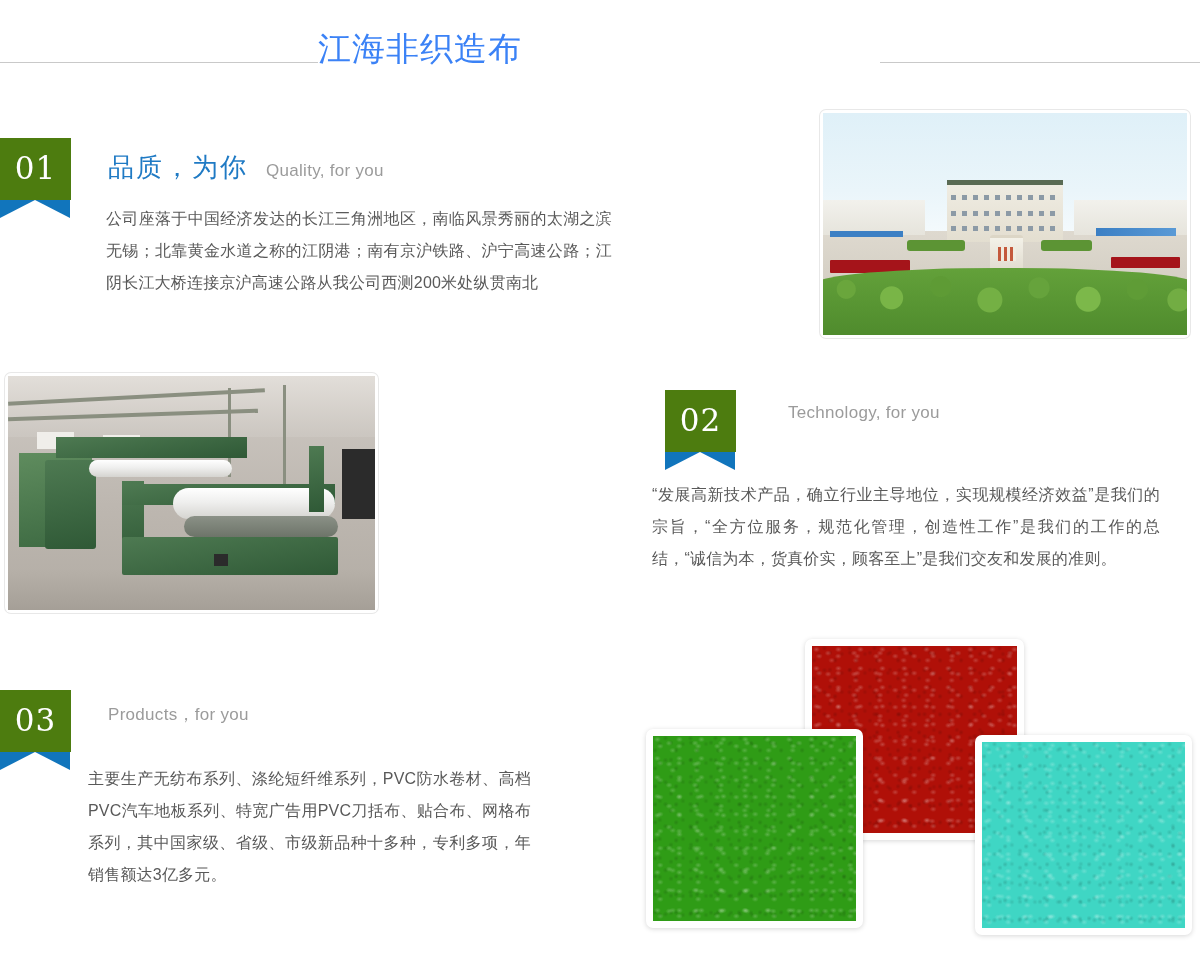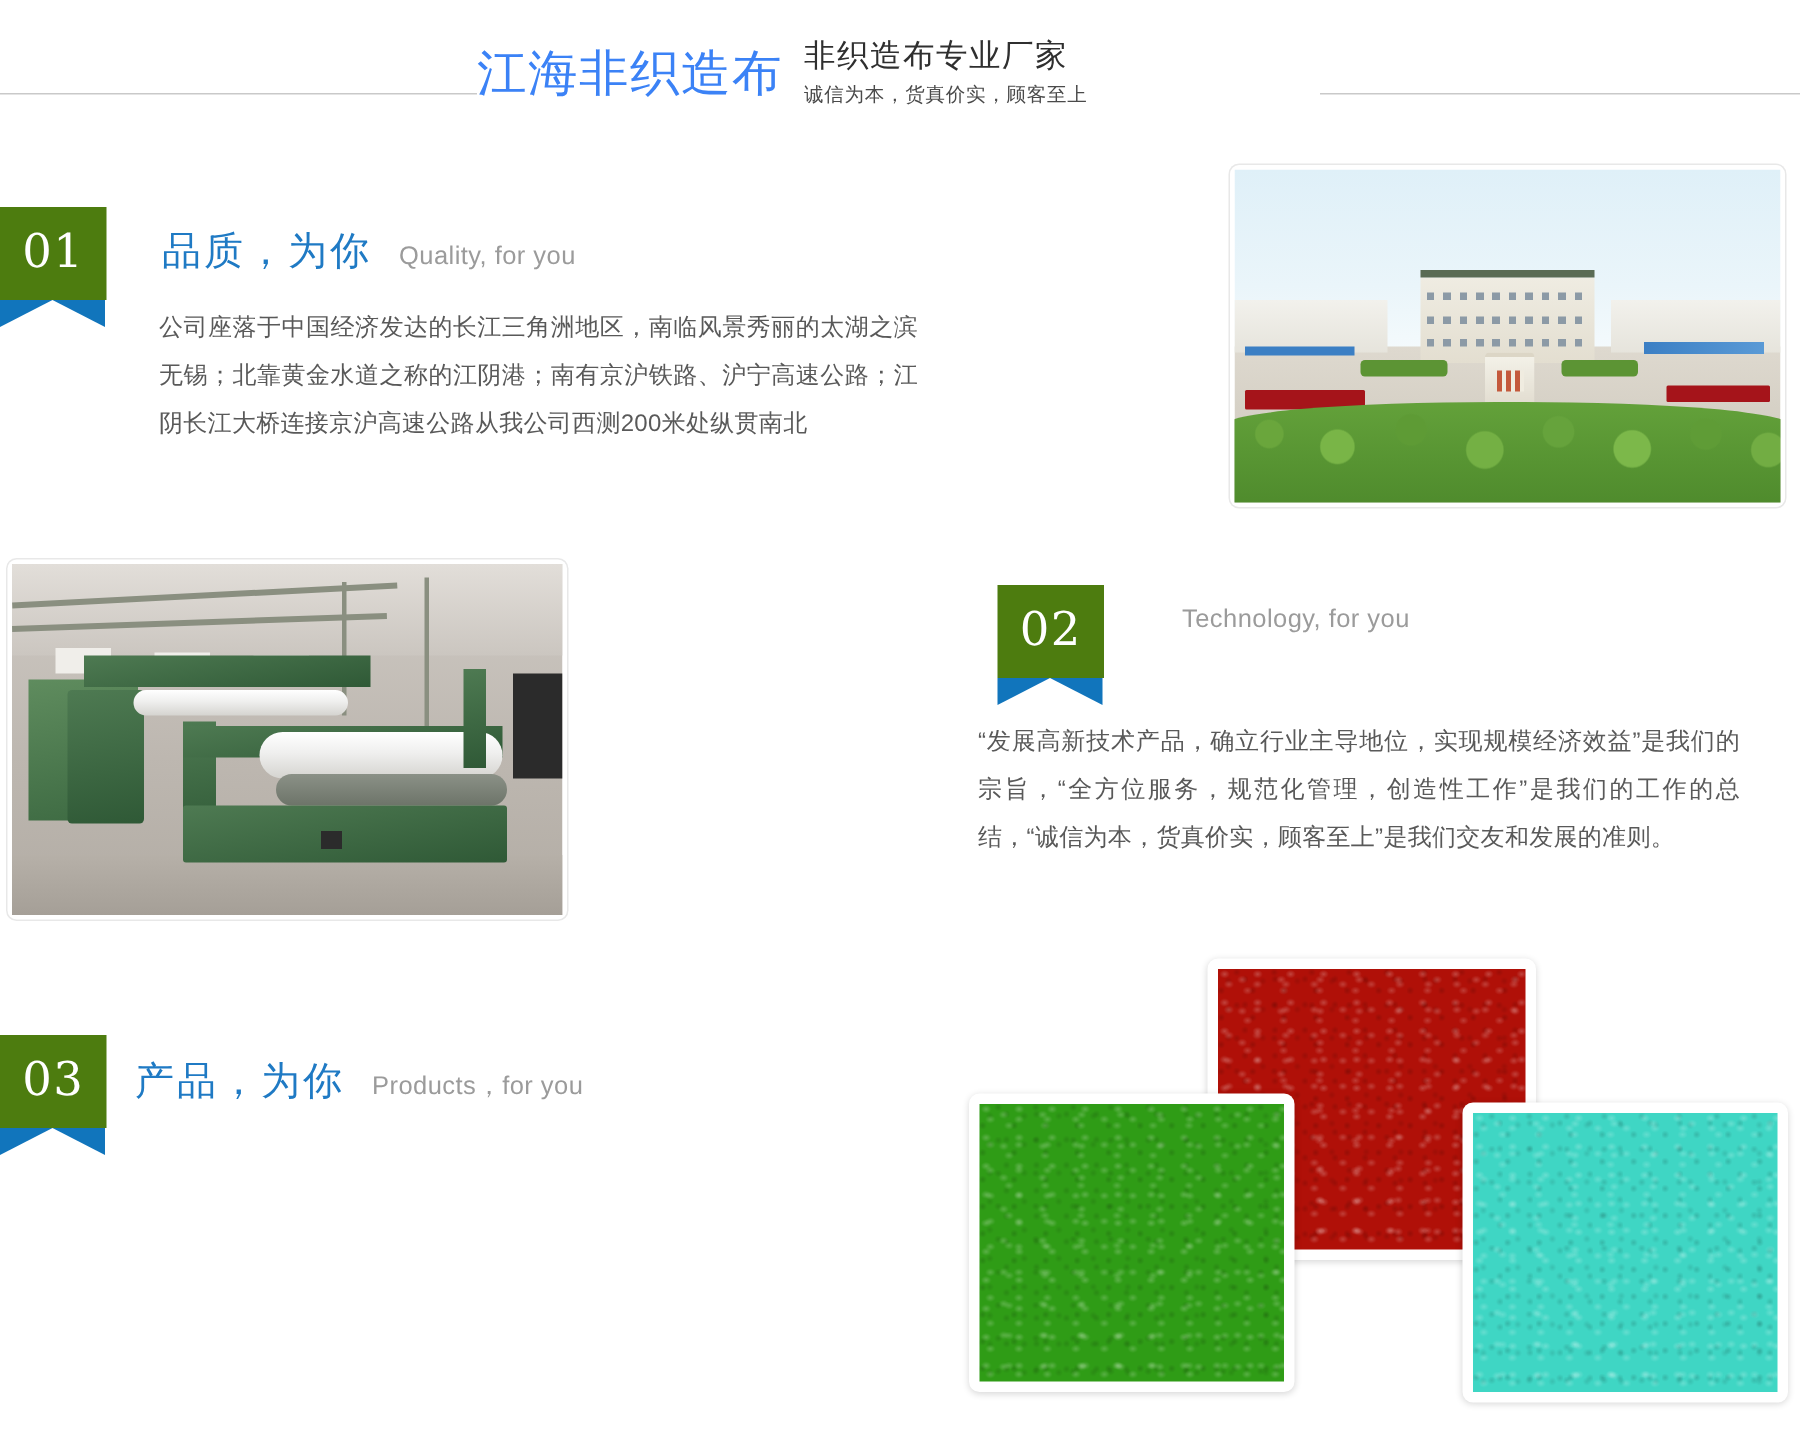--- a/index.html
+++ b/index.html
@@ -162,24 +162,20 @@
 </head>
 <body>
 
 <div class="page">
 
   <div class="header">
     <div class="hdr-rule left"></div>
     <div class="hdr-rule right"></div>
     <div class="hdr-center">
       <div class="brand">江海非织造布</div>
-      <div class="brand-right">
-        <div class="brand-sub1">非织造布专业厂家</div>
-        <div class="brand-sub2">诚信为本，货真价实，顾客至上</div>
-      </div>
     </div>
   </div>
 
   <div class="badge" style="left:0px;top:138px;">01</div>
   <div class="sec-title" style="left:108px;top:150px;">
     <span class="cn">品质，为你</span>
     <span class="en">Quality, for you</span>
   </div>
   <div class="body-copy" style="left:106px;top:203px;width:506px;">公司座落于中国经济发达的长江三角洲地区，南临风景秀丽的太湖之滨无锡；北靠黄金水道之称的江阴港；南有京沪铁路、沪宁高速公路；江阴长江大桥连接京沪高速公路从我公司西测200米处纵贯南北</div>
 
@@ -235,23 +231,23 @@
   </div>
 
   <div class="badge" style="left:665px;top:390px;">02</div>
   <div class="sec-title" style="left:770px;top:403px;">
     <span class="en">Technology, for you</span>
   </div>
   <div class="body-copy" style="left:652px;top:479px;width:508px;">“发展高新技术产品，确立行业主导地位，实现规模经济效益”是我们的宗旨，“全方位服务，规范化管理，创造性工作”是我们的工作的总结，“诚信为本，货真价实，顾客至上”是我们交友和发展的准则。</div>
 
   <div class="badge" style="left:0px;top:690px;">03</div>
   <div class="sec-title" style="left:90px;top:703px;">
-    <span class="cn">产品，为你</span>
     <span class="en">Products，for you</span>
   </div>
+  <div class="body-copy" style="left:88px;top:763px;width:443px;">主要生产无纺布系列、涤纶短纤维系列，PVC防水卷材、高档PVC汽车地板系列、特宽广告用PVC刀括布、贴合布、网格布系列，其中国家级、省级、市级新品种十多种，专利多项，年销售额达3亿多元。</div>
 
   <div class="swatch" id="swatch-red">
     <div class="fill" style="background-color: rgb(176, 16, 8);"></div>
   </div>
   <div class="swatch" id="swatch-green">
     <div class="fill" style="background-color: rgb(47, 156, 22);"></div>
   </div>
   <div class="swatch" id="swatch-teal">
     <div class="fill" style="background-color: rgb(63, 214, 196);"></div>
   </div>

